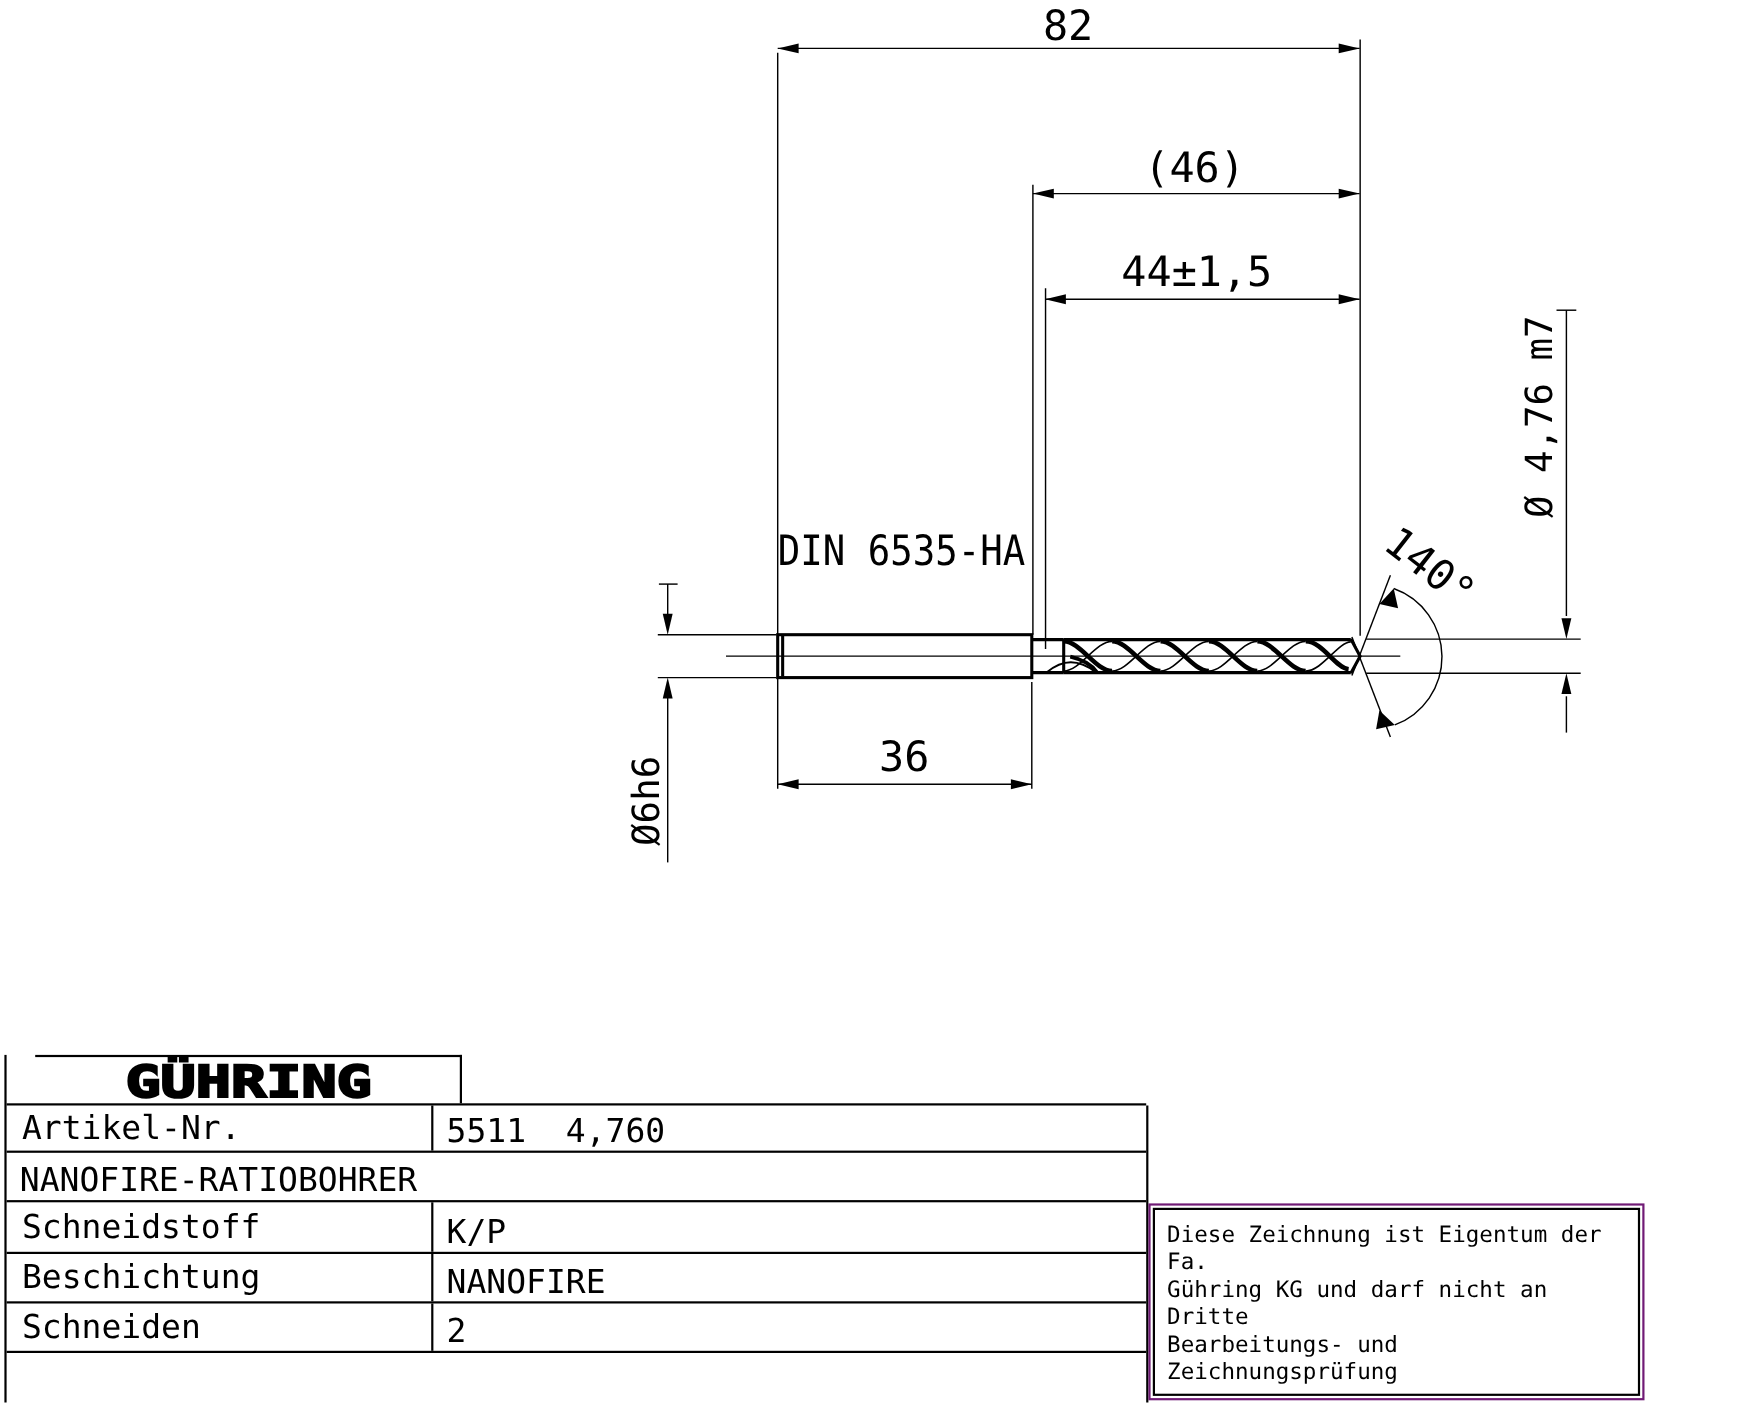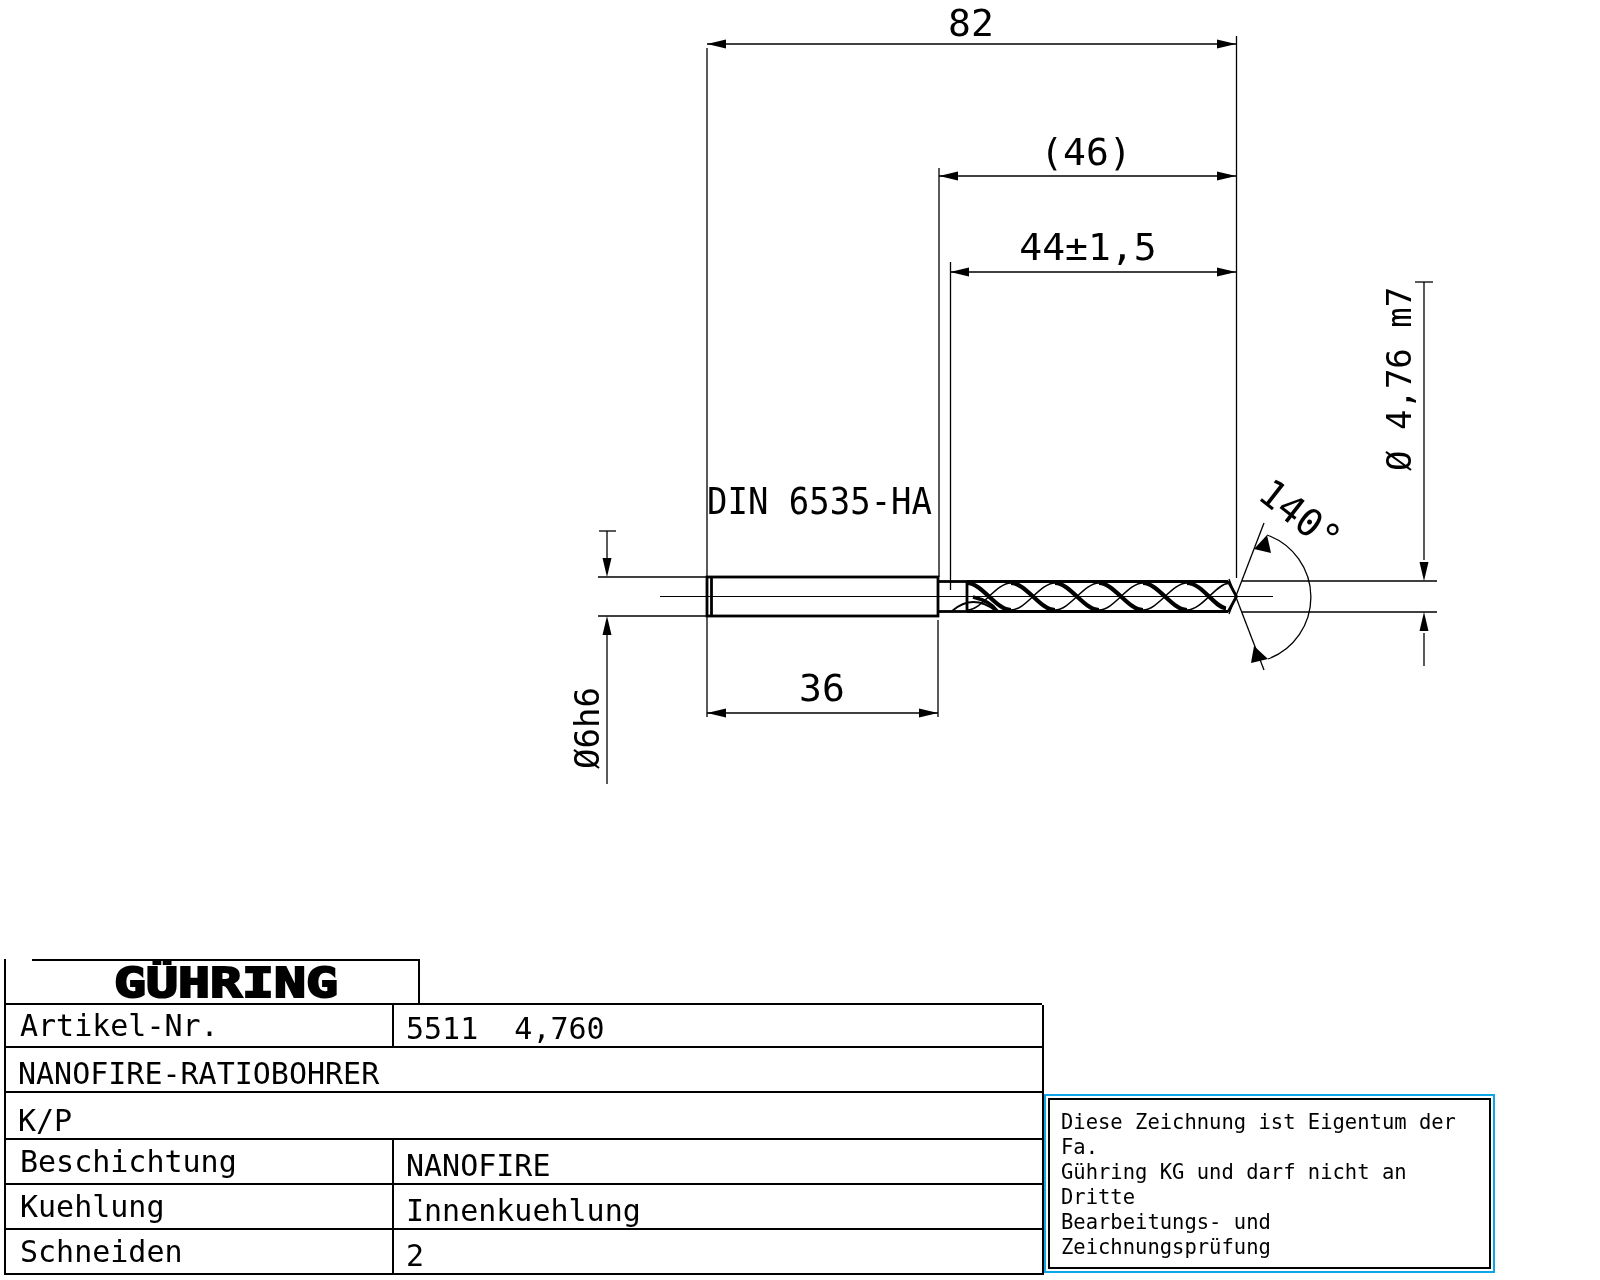--- a/index.html
+++ b/index.html
@@ -13,21 +13,21 @@
   .tb-right-edge{position:absolute;left:1036px;top:46px;height:270px;width:0;border-left:2px solid #000;}
   .tb-logo-row{height:46px;border-bottom:2px solid #000;box-sizing:border-box;position:relative;}
   .tb-logo-cell{width:388px;height:100%;border-top:2px solid #000;border-right:2px solid #000;box-sizing:border-box;margin-left:26px;}
   .tb-row{display:flex;border-bottom:2px solid #000;box-sizing:border-box;align-items:flex-end;}
   .tb-label{width:388px;flex:0 0 388px;border-right:2px solid #000;box-sizing:border-box;
             padding-left:14px;align-self:stretch;display:flex;align-items:center;}
   .tb-value{padding-left:12px;white-space:pre;margin-top:34px;}
 
   
   .notice{position:absolute;left:1044px;top:1094px;width:451px;height:179px;box-sizing:border-box;
-          border:2px solid #0ea5e9;padding:2px;}
+          border:2px solid #701a75;padding:2px;}
   .notice-inner{width:100%;height:100%;box-sizing:border-box;border:2px solid #000;
                 padding:10px 0 0 11px;font-size:20.5px;line-height:25px;}
 </style>
 </head>
 <body>
 
 <svg id="drawing" width="1600" height="950" viewBox="0 0 1600 950" font-family="DejaVu Sans Mono, monospace">
 
   <line x1="660" y1="596.5" x2="1273" y2="596.5" stroke="#000" stroke-width="1"></line>
 
@@ -139,29 +139,26 @@
   </div>
 
   <div class="tb-row" style="height:43px">
     <div class="tb-label">Artikel-Nr.</div>
     <div class="tb-value">5511  4,760</div>
   </div>
   <div class="tb-row" style="height:45px">
     <div class="tb-value">NANOFIRE-RATIOBOHRER</div>
   </div>
   <div class="tb-row" style="height:47px">
+    <div class="tb-label">Schneidstoff</div>
     <div class="tb-value">K/P</div>
   </div>
   <div class="tb-row" style="height:45px">
     <div class="tb-label">Beschichtung</div>
     <div class="tb-value">NANOFIRE</div>
-  </div>
-  <div class="tb-row" style="height:45px">
-    <div class="tb-label">Kuehlung</div>
-    <div class="tb-value">Innenkuehlung</div>
   </div>
   <div class="tb-row" style="height:45px">
     <div class="tb-label">Schneiden</div>
     <div class="tb-value">2</div>
   </div>
 </div>
 
 <div class="notice">
   <div class="notice-inner">
     <div>Diese Zeichnung ist Eigentum der Fa.</div>

